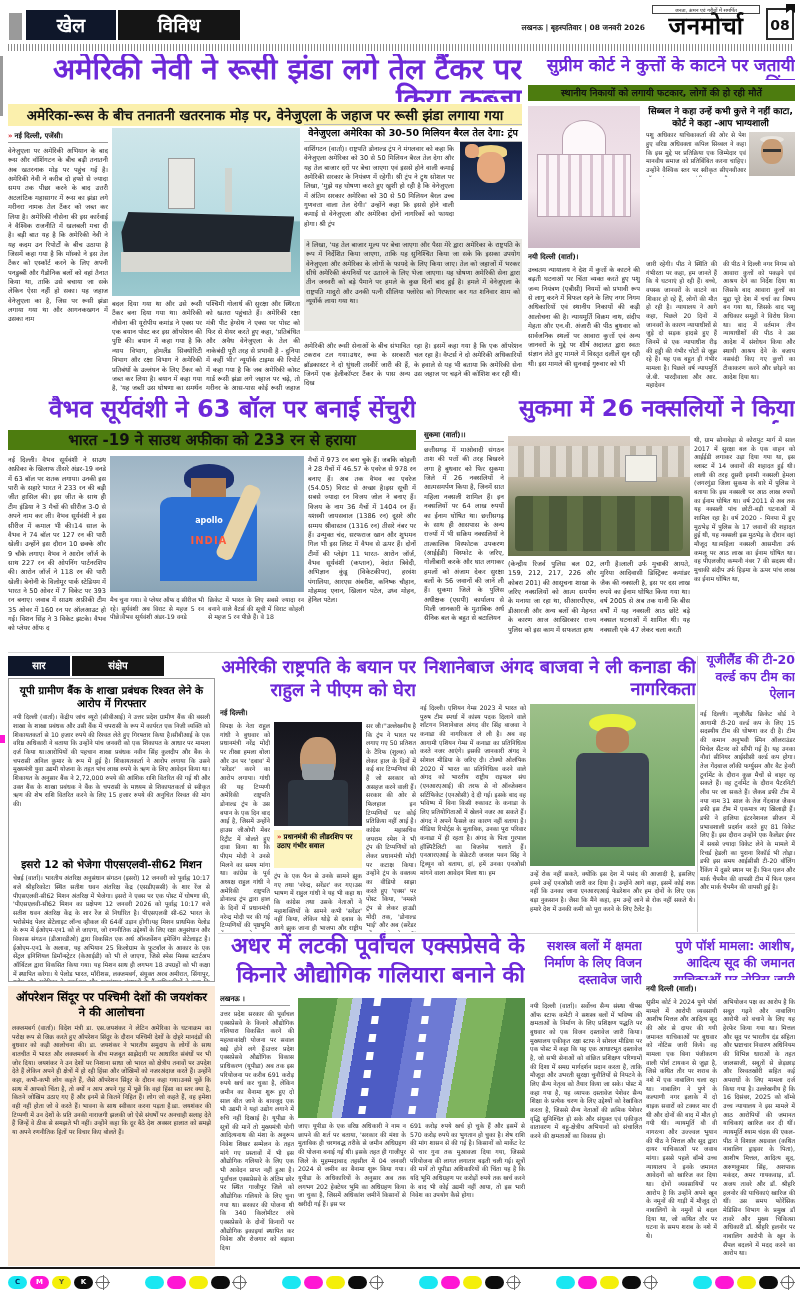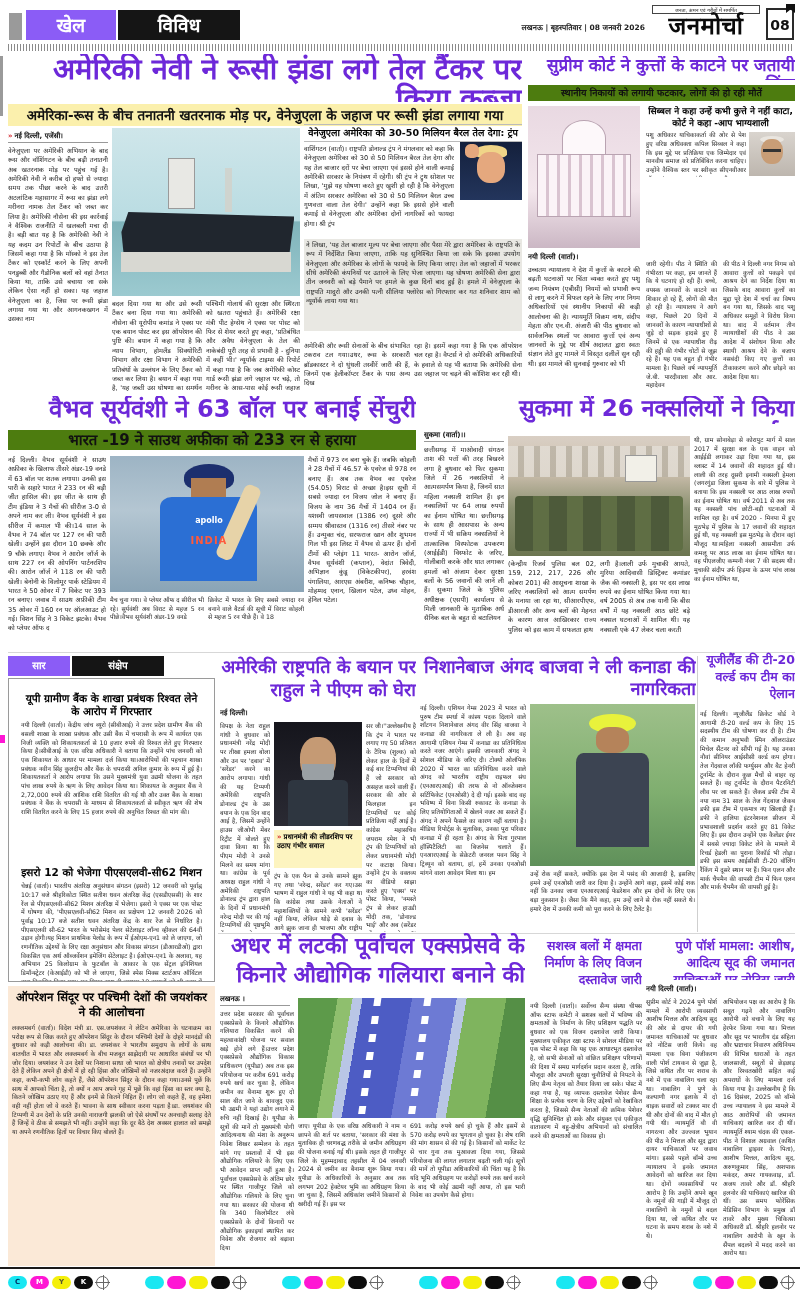--- a/index.html
+++ b/index.html
@@ -13,21 +13,21 @@
   .graybar { background:#4d7c0f; font-weight:bold; text-align:center; color:#111; }
   .byline { font-size:7px; font-weight:bold; color:#111; border-bottom:1px solid #999; padding-bottom:2px; overflow:hidden; white-space:nowrap; }
   .arrow { color:#d21f26; font-weight:bold; margin-right:2px; }
   .photo { position:absolute; overflow:hidden; }
   .boxhead { font-weight:bold; text-align:center; color:#050505; }
   .tag { color:#fff; font-weight:bold; text-align:center; font-size:10px; line-height:20px; }
   .hr { position:absolute; background:#d7d7d7; height:1px; }
   .vr { position:absolute; background:#cfcfcf; width:1px; }
 
   
-  .tab-red { background:#8b5cf6; }
+  .tab-red { background:#0f172a; }
   .tab-black { background:#151515; }
   .tab { color:#fff; font-weight:900; text-align:center; }
   .stripebar { background:repeating-linear-gradient(90deg,#8a8a8a 0 1px,#ffffff 1px 3px); }
   .masthead { font-weight:900; color:#0a0a0a; letter-spacing:0.5px; }
   .tagbox { border:1px solid #444; font-size:5px; text-align:center; color:#222; overflow:hidden; white-space:nowrap; }
   .pageno { border:2px solid #2a2a2a; text-align:center; font-weight:900; font-size:14px; color:#111; background:#fff; }
   .pagenoflag { position:absolute; width:9px; height:9px; background:#111; clip-path:polygon(0 0,100% 0,100% 100%,50% 60%,0 100%); }
 
   
   .ph-tanker { background:linear-gradient(180deg,#cfe6ea 0%,#b9dce2 55%,#7fb3ba 56%,#9ccad0 100%); }
@@ -167,21 +167,21 @@
     <div class="row2"></div>
   </div>
   <div class="abs txt" style="left:508px;top:560px;width:88px;height:90px;">(केन्द्रीय रिजर्व पुलिस बल 02, 159, 212, 217, 226 और कोबरा 201) की आसूचना शाखा के जरिए नक्सलियों को आत्म समर्पण के मनाया जा रहा था, सीआरपीएफ, डीआरजी और अन्य बलों की मेहनत के कारण आज आखिरकार राज्य पुलिस को इस काम में सफलता हाथ</div>
   <div class="abs txt" style="left:600px;top:560px;width:90px;height:90px;">लगी है।लाली उर्फ मुचाकी आयते, मुरिया आदिवासी डिस्ट्रिक्ट कमांडर जैक की नक्सली है, इस पर दस लाख रुपये का ईनाम घोषित किया गया था। वर्ष 2005 से अब तक यानी कि बीस वर्षों में यह नक्सली आठ छोटे बड़े नक्सल घटनाओं में शामिल थी। यह नक्सली एके 47 लेकर चला करती</div>
   <div class="abs txt-sm" style="left:694px;top:436px;width:101px;height:214px;">थी, ग्राम सोनाबेड़ा से कोरापुट मार्ग में साल 2017 में सुरक्षा बल के एक वाहन को आईईडी लगाकर उड़ा दिया गया था, इस ब्लास्ट में 14 जवानों की शहादत हुई थी।लाली की तरह दूसरी इनामी नक्सली हेमला (जगरगुंडा जिला सुकमा के बारे में पुलिस ने बताया कि इस नक्सली पर आठ लाख रुपयों का ईनाम घोषित था। वर्ष 2011 से अब तक यह नक्सली पांच छोटी-बड़ी घटनाओं में शामिल रहा है। वर्ष 2020 - मिनपा में हुए मुठभेड़ में पुलिस के 17 जवानों की शहादत हुई थी, यह नक्सली इस मुठभेड़ के दौरान वहां मौजूद था।महिला नक्सली आसमीता उर्फ कमलू पर आठ लाख का ईनाम घोषित था। वह पीएलजीए कम्पनी नंबर 7 की सदस्य थी। मुचाकी संदीप उर्फ हिड़मा के ऊपर पांच लाख का ईनाम घोषित था,</div>
 
   <div class="hr" style="left:8px;top:652px;width:787px;"></div>
 
   <div class="abs tag tab-red" style="left:8px;top:656px;width:62px;height:20px;">सार</div>
   <div class="abs tag tab-black" style="left:72px;top:656px;width:92px;height:20px;">संक्षेप</div>
-  <div class="abs" style="left:8px;top:678px;width:207px;height:304px;border:1px solid #9a9a9a;padding:12px;overflow:hidden;">
+  <div class="abs" style="left:8px;top:678px;width:207px;height:304px;border:1px solid #9a9a9a;padding:4px;overflow:hidden;">
     <div class="boxhead" style="font-size:10.5px;line-height:1.25;padding:1px 0 3px;">यूपी ग्रामीण बैंक के शाखा प्रबंधक रिश्वत लेने के आरोप में गिरफ्तार</div>
     <div class="txt-sm" style="height:142px;">नयी दिल्ली (वार्ता)। केंद्रीय जांच ब्यूरो (सीबीआई) ने उत्तर प्रदेश ग्रामीण बैंक की बसली शाखा के शाखा प्रबंधक और उसी बैंक में चपरासी के रूप में कार्यरत एक निजी व्यक्ति को शिकायतकर्ता से 10 हजार रुपये की रिश्वत लेते हुए गिरफ्तार किया है।सीबीआई के एक वरिष्ठ अधिकारी ने बताया कि उन्होंने पांच जनवरी को एक शिकायत के आधार पर मामला दर्ज किया था।आरोपियों की पहचान शाखा प्रबंधक नवीन सिंह कुलदीप और बैंक के चपरासी अनिल कुमार के रूप में हुई है। शिकायतकर्ता ने आरोप लगाया कि उसने मुख्यमंत्री युवा उद्यमी योजना के तहत पांच लाख रुपये के ऋण के लिए आवेदन किया था। शिकायत के अनुसार बैंक ने 2,72,000 रुपये की आंशिक राशि वितरित की गई थी और उक्त बैंक के शाखा प्रबंधक ने बैंक के चपरासी के माध्यम से शिकायतकर्ता से स्वीकृत ऋण की शेष राशि वितरित करने के लिए 15 हजार रुपये की अनुचित रिश्वत की मांग की।</div>
     <div class="boxhead" style="font-size:10.5px;line-height:1.25;padding:3px 0 3px;">इसरो 12 को भेजेगा पीएसएलवी-सी62 मिशन</div>
     <div class="txt-sm" style="height:118px;">चेन्नई (वार्ता)। भारतीय अंतरिक्ष अनुसंधान संगठन (इसरो) 12 जनवरी को पूर्वाह्न 10:17 बजे श्रीहरिकोटा स्थित सतीश धवन अंतरिक्ष केंद्र (एसडीएससी) के शार रेंज से पीएसएलवी-सी62 मिशन अंतरिक्ष में भेजेगा। इसरो ने एक्स पर एक पोस्ट में घोषणा की, 'पीएसएलवी-सी62 मिशन का प्रक्षेपण 12 जनवरी 2026 को पूर्वाह्न 10:17 बजे सतीश धवन अंतरिक्ष केंद्र के शार रेंज से निर्धारित है। पीएसएलवी सी-62 भारत के भरोसेमंद पेलर सेटेलाइट लॉन्च व्हीकल की 64वीं उड़ान होगी।यह मिशन प्राथमिक पेलोड के रूप में ईओएम-एन1 को ले जाएगा, जो रणनीतिक उद्देश्यों के लिए रक्षा अनुसंधान और विकास संगठन (डीआरडीओ) द्वारा विकसित एक अर्थ ऑब्जर्वेशन इमेजिंग सेटेलाइट है। ईओएम-एन1 के अलावा, यह अभियान 25 किलोग्राम के फुटबॉल के आकार के एक सेंट्रल इनिशियल डिमॉन्स्ट्रेटर (केआईडी) को भी ले जाएगा, जिसे स्पेस मिक्स स्टार्टअप ऑर्बिटल द्वारा विकसित किया गया। यह मिशन साथ ही लगभग 18 उपग्रहों को भी कक्षा में स्थापित करेगा। ये पेलोड भारत, मॉरीशस, लक्जमबर्ग, संयुक्त अरब अमीरात, सिंगापुर, यूरोप और अमेरिका के स्टार्टअप और अनुसंधान संस्थानों के हैं।अधिकारियों ने कहा कि पीएसएलवी-सी62/ईओएम-एन1 मिशन न्यूस्पेस इंडिया लिमिटेड (एनएसआईएल) के समर्थन से भेजे जाने वाला यह अभियान मुख्यतः अर्ध ऑब्जर्वेशन मिशन है, साथ ही इसमें भारतीय और अंतर्राष्ट्रीय दोनों उपयोगकर्ताओं के कई पेलोड भी शामिल हैं।</div>
   </div>
 
   <div class="abs" style="left:8px;top:986px;width:207px;height:280px;background:#fbe9d7;padding:4px;overflow:hidden;">
     <div class="boxhead" style="font-size:11.5px;line-height:1.3;padding-bottom:4px;">ऑपरेशन सिंदूर पर पश्चिमी देशों की जयशंकर ने की आलोचना</div>
     <div class="txt-sm" style="height:230px;">लक्जमबर्ग (वार्ता)। विदेश मंत्री डा. एस.जयशंकर ने लेटिन अमेरिका के घटनाक्रम का परोक्ष रूप से जिक्र करते हुए ऑपरेशन सिंदूर के दौरान पश्चिमी देशों के दोहरे मानदंडों की बुधवार को कड़ी आलोचना की। डा. जयशंकर ने भारतीय समुदाय के लोगों के साथ बातचीत में भारत और लक्जमबर्ग के बीच मजबूत साझेदारी पर आधारित संबंधों पर भी जोर दिया। जयशंकर ने उन देशों पर निशाना साधा जो भारत को क्षेत्रीय तनावों पर उपदेश देते हैं लेकिन अपने ही क्षेत्रों में हो रही हिंसा और जोखिमों को नजरअंदाज करते हैं। उन्होंने कहा, कभी-कभी लोग कहते हैं, जैसे ऑपरेशन सिंदूर के दौरान कहा गया।उनसे पूछें कि साथ में आपको चिंता है, तो क्यों न आप अपने गृह में पूछें कि वहां हिंसा का स्तर क्या है, कितने जोखिम उठाए गए हैं और इनमें से कितने निहित हैं। लोग जो कहते हैं, वह हमेशा वही नहीं होता जो वे करते हैं। भावना के साथ स्वीकार करना पड़ता है।डा. जयशंकर की टिप्पणी में उन देशों के प्रति उनकी नाराजगी झलकी जो ऐसे संघर्षों पर अनचाही सलाह देते हैं जिन्हें वे ठीक से समझते भी नहीं। उन्होंने कहा कि दूर बैठे देश अक्सर हालात को समझे या अपने रणनीतिक हितों पर विचार किए बोलते हैं।</div>
   </div>

